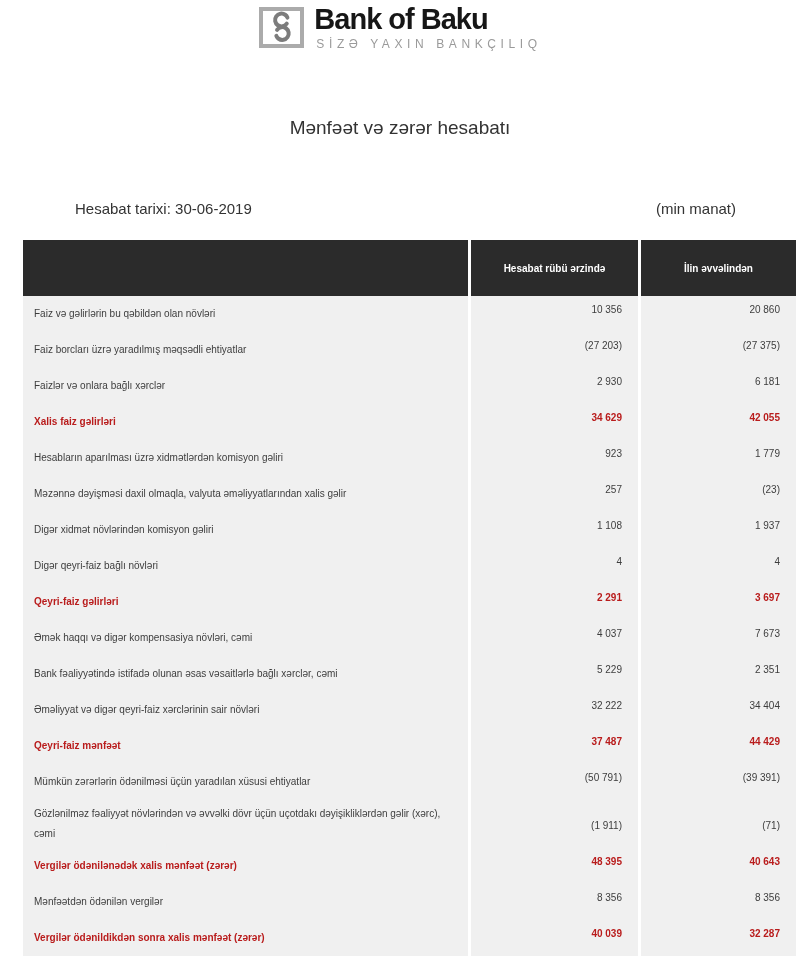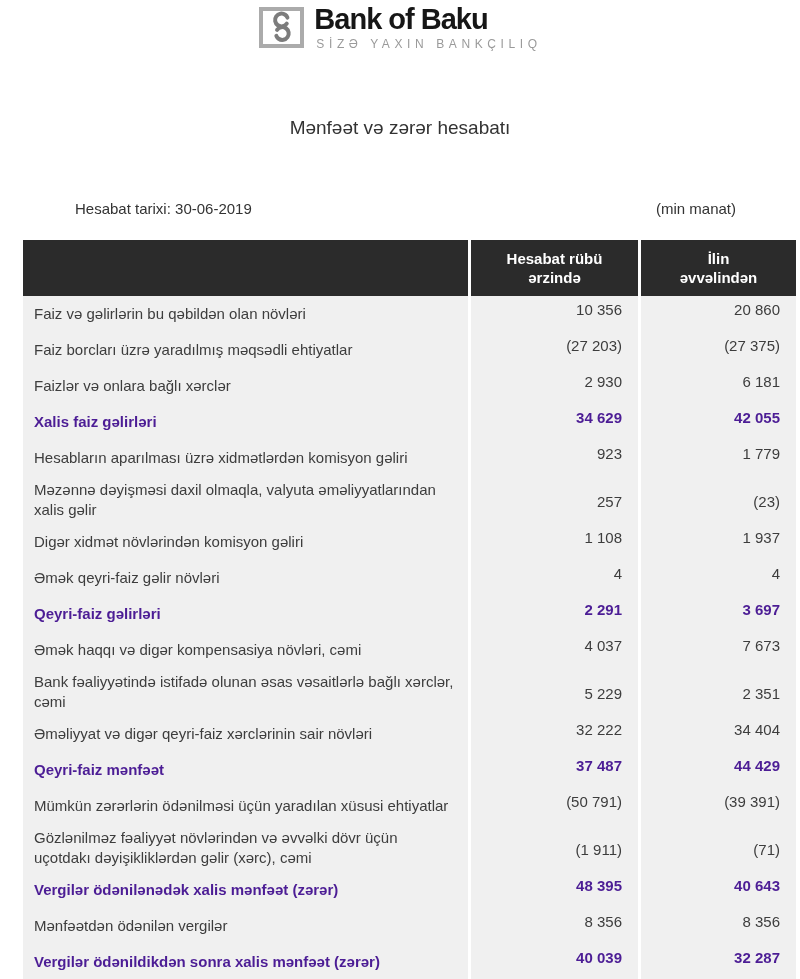--- a/index.html
+++ b/index.html
@@ -27,37 +27,37 @@
   .title {
     margin-top:62px; text-align:center;
     font-size:19px; font-weight:400; color:#333333; line-height:30px;
   }
   .meta-row {
     margin-top:55px; display:flex; justify-content:space-between; align-items:baseline;
     padding:0 64px 0 75px; font-size:15px; color:#333333; line-height:21px;
   }
 
   
-  .pnl-table { margin:21px 0 0 23px; width:773px; font-size:15px; }
+  .pnl-table { margin:21px 0 0 23px; width:773px; font-size:10px; }
   .thead, .trow {
     display:grid; grid-template-columns:445px 167px 155px; column-gap:3px;
   }
   .th {
     background:var(--header-bg,#2b2b2b); color:#ffffff; font-weight:700;
     height:56px; display:flex; align-items:center; justify-content:center;
     text-align:center; line-height:19px; padding:0 26px;
   }
   .trow { }
   .td { background:var(--row-bg,#f0f0f0); line-height:20px; display:flex; }
   .td.label { padding:4px 14px 4px 11px; align-items:center; text-align:left; }
   .td.num {
     padding:4px 16px 12px 0; justify-content:flex-end; align-items:flex-end;
     white-space:nowrap;
   }
-  .trow.bold-row .td { font-weight:700; color:#4c1d95; }
+  .trow.bold-row .td { font-weight:700; color:#b91c1c; }
 </style>
 </head>
 <body>
 
 <header class="brand">
   <svg class="brand-icon" viewBox="0 0 47 43" xmlns="http://www.w3.org/2000/svg">
     <rect x="3" y="3" width="41" height="37" fill="none" stroke="#ababab" stroke-width="4"></rect>
     <circle cx="23.5" cy="14" r="6.4" fill="none" stroke="#7c7c7c" stroke-width="4" stroke-dasharray="33 8" transform="rotate(35 23.5 14)" stroke-linecap="round"></circle>
     <circle cx="24.3" cy="27.5" r="6.4" fill="none" stroke="#7c7c7c" stroke-width="4" stroke-dasharray="33 8" transform="rotate(215 24.3 27.5)" stroke-linecap="round"></circle>
   </svg>
@@ -117,21 +117,21 @@
     <div class="td num">(23)</div>
   </div>
 
   <div class="trow">
     <div class="td label">Digər xidmət növlərindən komisyon gəliri</div>
     <div class="td num">1 108</div>
     <div class="td num">1 937</div>
   </div>
 
   <div class="trow">
-    <div class="td label">Əmək qeyri-faiz gəlir növləri</div>
+    <div class="td label">Digər qeyri-faiz bağlı növləri</div>
     <div class="td num">4</div>
     <div class="td num">4</div>
   </div>
 
   <div class="trow bold-row">
     <div class="td label">Qeyri-faiz gəlirləri</div>
     <div class="td num">2 291</div>
     <div class="td num">3 697</div>
   </div>
 

